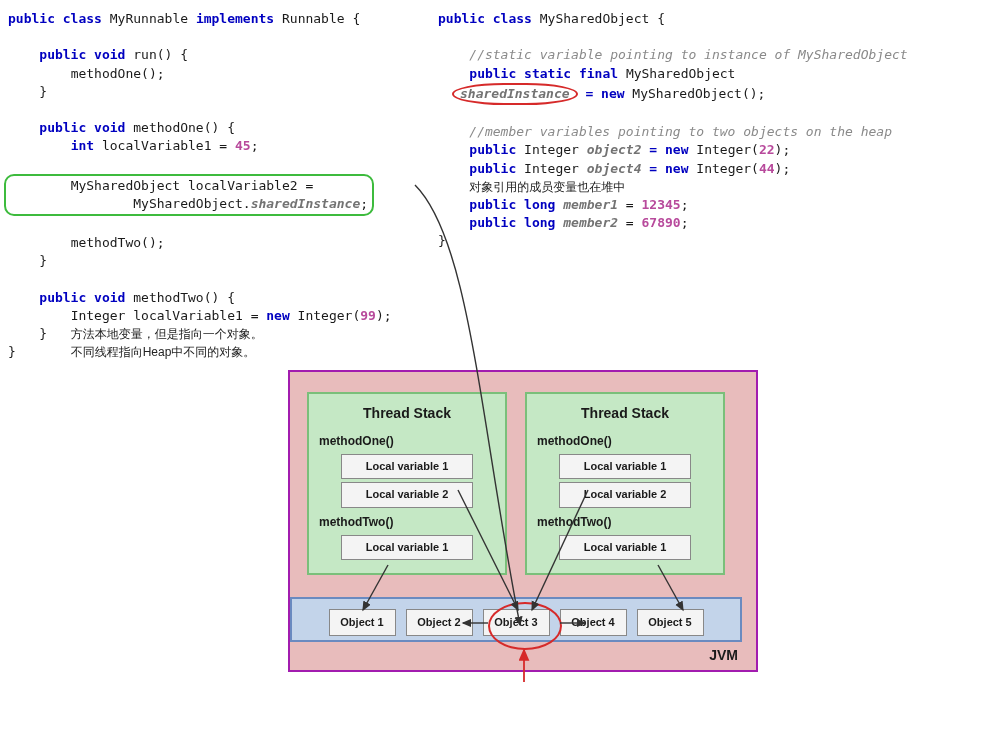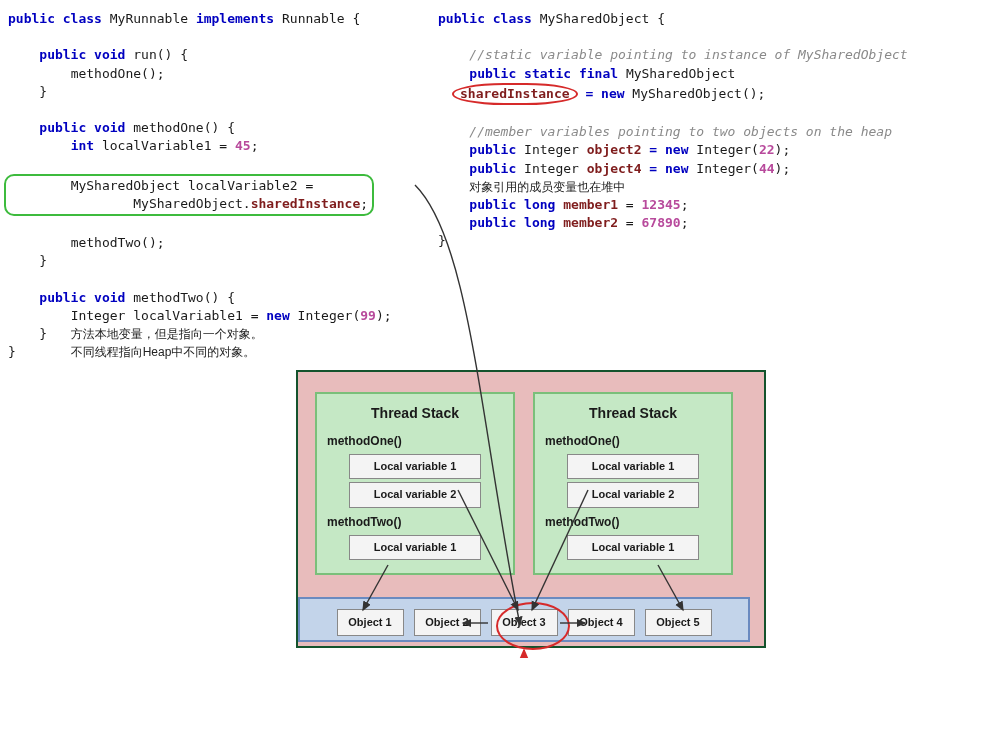--- a/index.html
+++ b/index.html
@@ -12,21 +12,21 @@
     background: #fff;
     color: #1a1a1a;
     width: 1000px;
   }
   .code-row { display: flex; }
   .col-left { flex: 0 0 430px; }
   .col-right { flex: 1; }
   pre { margin: 0; white-space: pre; font-family: inherit; }
   .kw { color: #0000c0; font-weight: bold; }
   .cmt { color: #8a8a8a; font-style: italic; }
-  .fld { color: #7f1d1d; font-weight: bold; }
+  .fld { color: #737373; font-weight: bold; font-style: italic; }
   .num { color: #b84a9c; font-weight: bold; text-align: right; }
   .anno { font-family: "Helvetica Neue", Arial, sans-serif; font-size: 12px; color:#222; }
 
   .highlight-green {
     display: inline-block;
     border: 2px solid #3dbb3d;
     border-radius: 10px;
     padding: 1px 4px 1px 2px;
     margin-left: -4px;
   }
@@ -34,26 +34,25 @@
     display: inline-block;
     border: 2px solid #d62a2a;
     border-radius: 50% / 60%;
     padding: 0 6px;
     margin-left: 14px;
   }
 
   
   .diagram-wrap { position: relative; margin-top: 8px; margin-left: 280px; width: 480px; }
   .jvm {
-    border: 2px solid #14532d;
+    border: 2px solid #a21caf;
     background: #e8bcbc;
     padding: 20px 14px 4px 0;
     position: relative;
     width: 470px;
-    margin-left: 8px;
   }
   .stacks-row { display: flex; gap: 18px; justify-content: center; }
   .stack {
     border: 2px solid #7abf7a;
     background: #c5e8c5;
     width: 200px;
     padding: 6px 8px 10px 8px;
   }
   .stack-title {
     font-family: Arial, sans-serif;
@@ -208,20 +207,21 @@
 
     <div class="heap">
       <div class="heap-row">
         <div class="objbox">Object 1</div>
         <div class="objbox">Object 2</div>
         <div class="objbox">Object 3</div>
         <div class="objbox">Object 4</div>
         <div class="objbox">Object 5</div>
       </div>
     </div>
+    <div class="jvm-label">JVM</div>
 
     <div class="red-circle-obj3"></div>
   </div>
 
   <div class="shared-label">MySharedObject</div>
 
   <svg class="arrows" width="480" height="380">
     <defs>
       <marker id="ah" markerWidth="8" markerHeight="8" refX="6" refY="3" orient="auto">
         <path d="M0,0 L7,3 L0,6 Z" fill="#333"></path>

